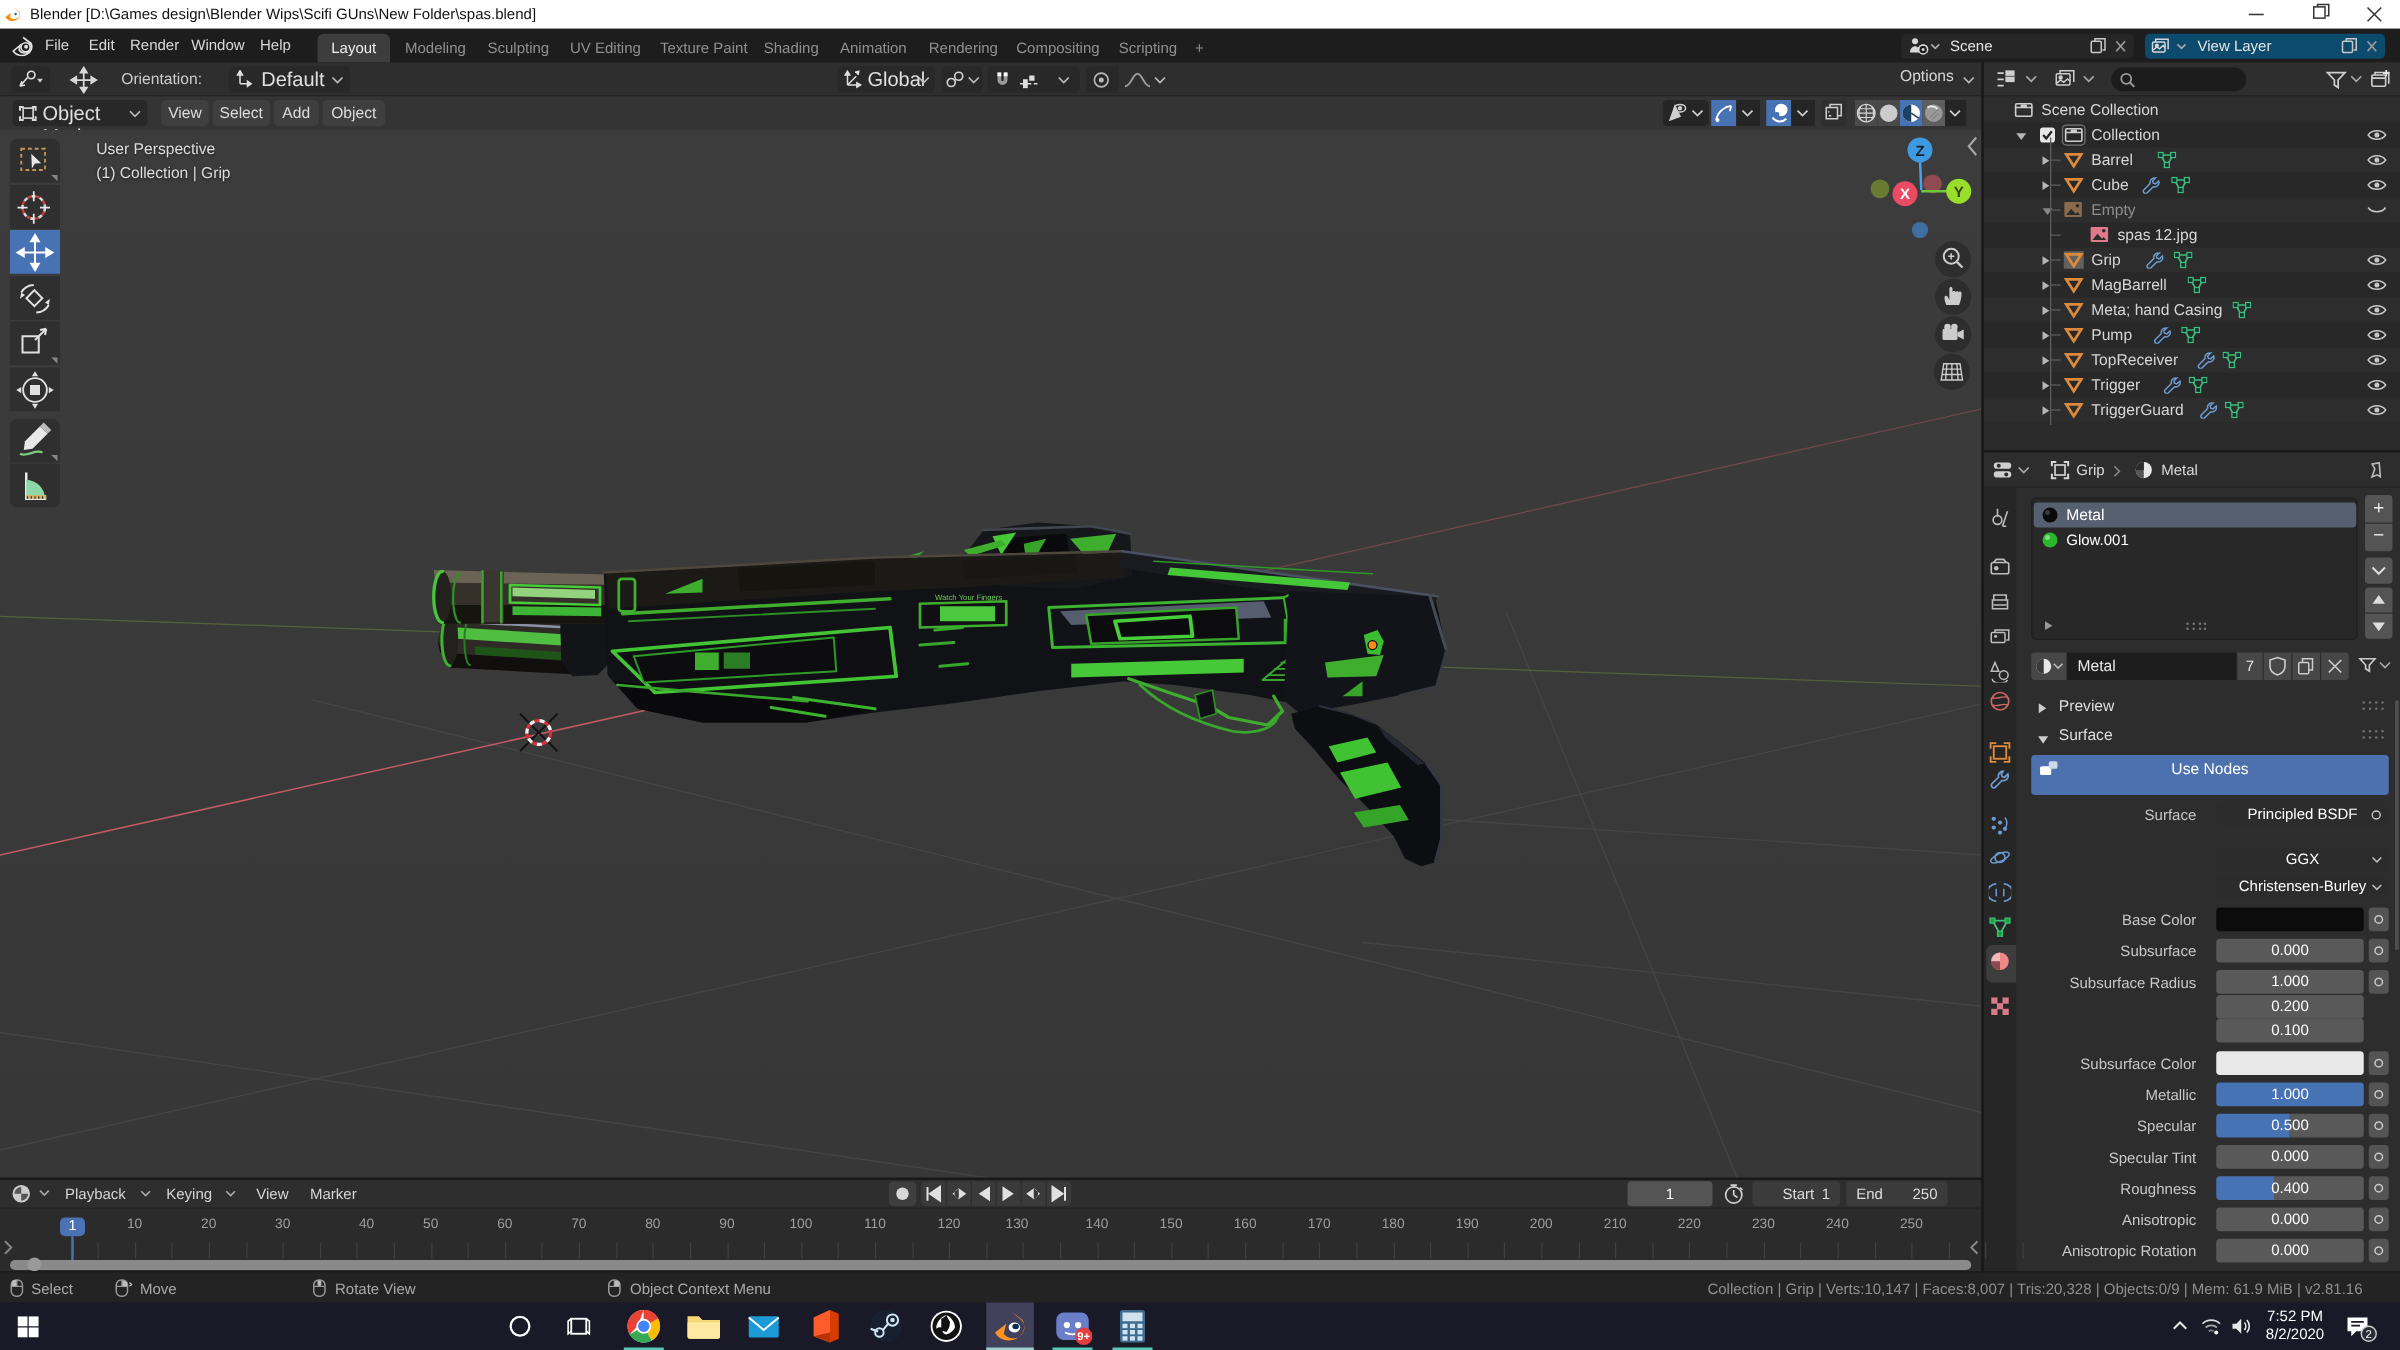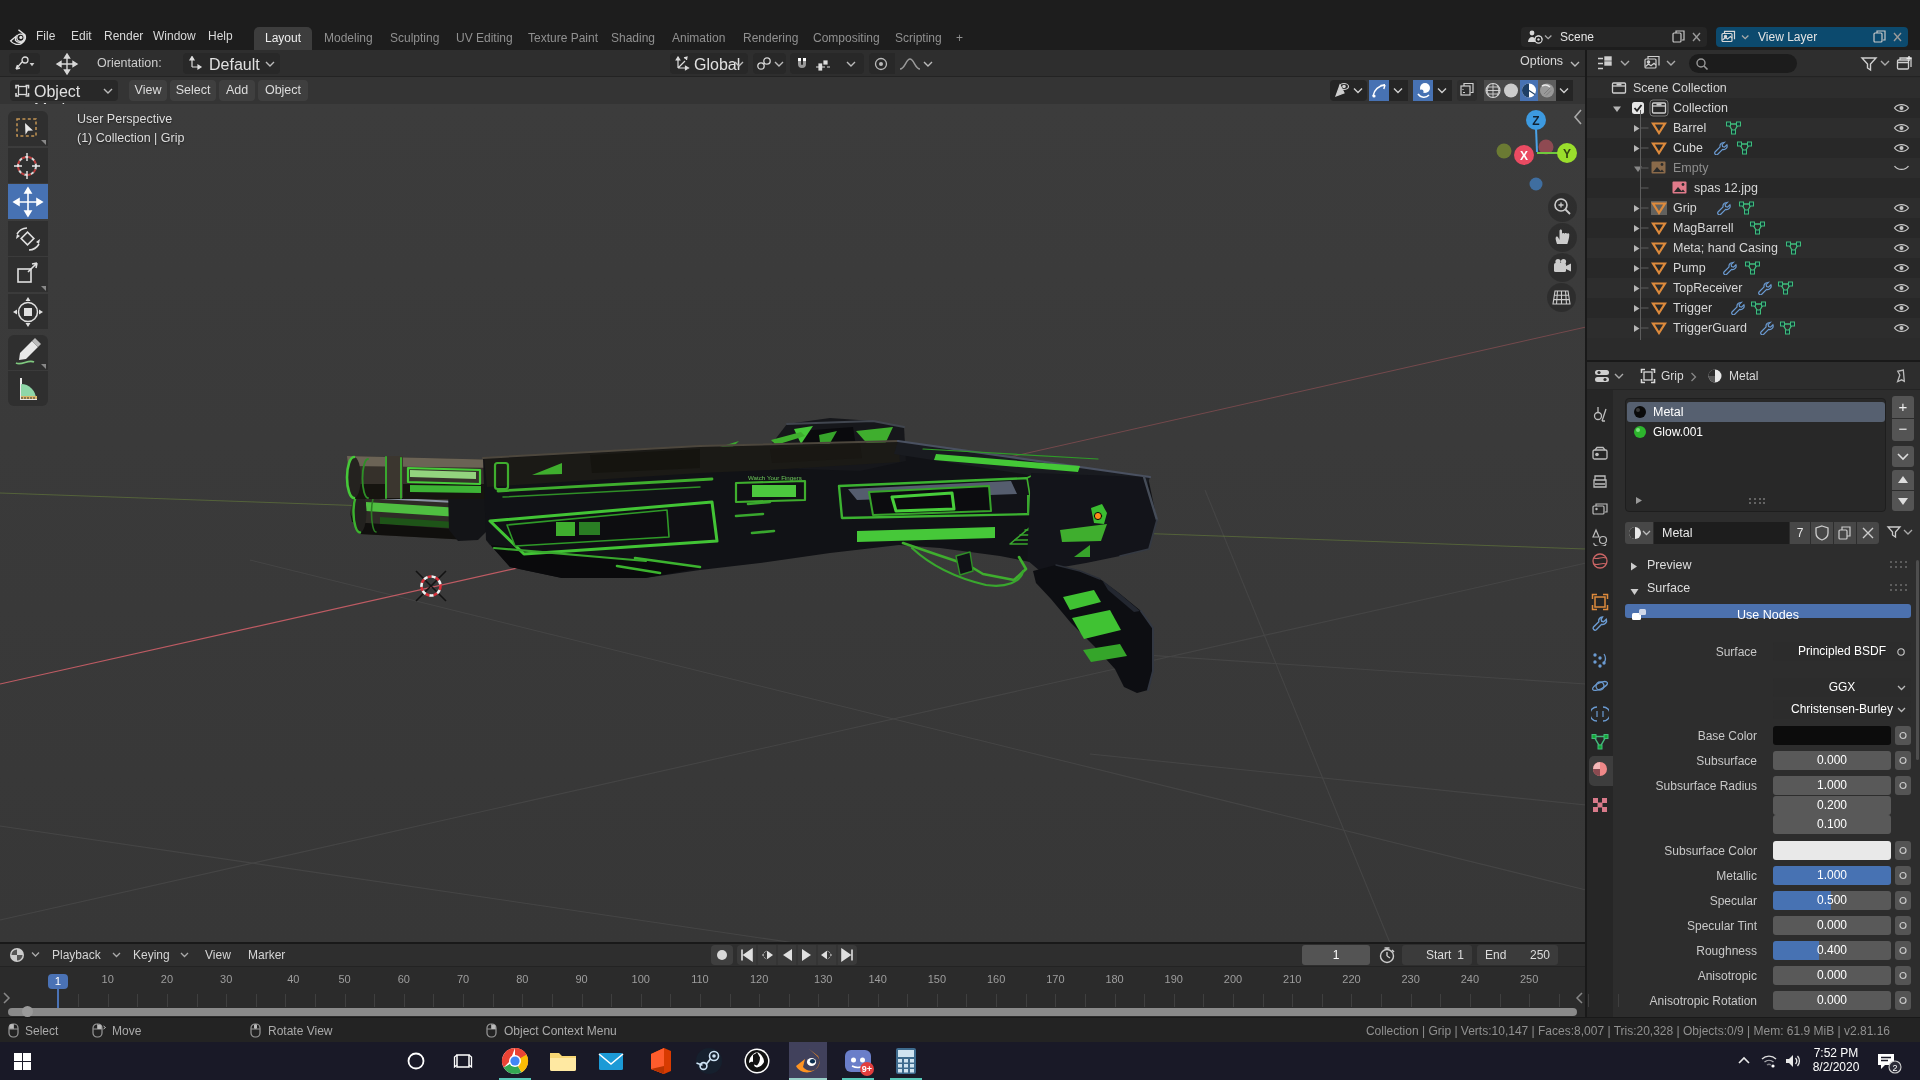--- a/index.html
+++ b/index.html
@@ -43,20 +43,36 @@
 
 #statusbar{left:0;top:1018px;width:1920px;height:24px;background:#232323;color:#aaa;font-size:12px}
 
 #taskbar{left:0;top:1042px;width:1920px;height:38px;background:#191927;color:#eee}
 .tico{position:absolute;top:3px;width:32px;height:32px}
 #gunsvg *{stroke-linejoin:round;stroke-linecap:round}
 </style></head>
 <body>
 <div id="stage">
 
+<div class="abs" id="titlebar">
+  <svg class="abs" style="left:3px;top:4px" width="15" height="14" viewBox="0 0 24 20">
+        <path d="M9 9 L2 14 c3 5 9 7 14 4 c4-2 6-7 4-11 L12 1 l6 5 c3 3 3 7 0 9 c-3 3-8 2-10-1 z" fill="#ff8d13"></path>
+        <circle cx="14.5" cy="11" r="3.4" fill="#fff"></circle>
+        <circle cx="15.2" cy="10.4" r="1.6" fill="#2d6b8e"></circle>
+      </svg>
+  <div class="t" style="left:24px">Blender [D:\Games design\Blender Wips\Scifi GUns\New Folder\spas.blend]</div>
+  <svg class="abs" style="left:1795px;top:0" width="125" height="23" viewBox="0 0 125 23">
+        <g stroke="#333" stroke-width="1.2" fill="none">
+          <path d="M4 11.5 h12"></path>
+          <rect x="56" y="5.5" width="9" height="9"></rect>
+          <path d="M59 5.5 v-2 h9 v9 h-2"></path>
+          <path d="M99 6 l11 11 M110 6 l-11 11"></path>
+        </g>
+      </svg>
+</div>
 
 <div class="abs" id="topbar">
   <svg class="abs" style="left:9px;top:6px" width="19" height="16" viewBox="0 0 24 20">
         <path d="M9 9 L2 15 c3 4 9 6 14 3 c4-2 6-7 4-11 L12 1 l6 5 c3 3 3 7 0 9 c-3 3-8 2-10-1 z" fill="none" stroke="#e2e2e2" stroke-width="1.6"></path>
         <circle cx="14.5" cy="11" r="4.6" fill="none" stroke="#e2e2e2" stroke-width="1.6"></circle>
         <circle cx="15" cy="10.5" r="2" fill="#e2e2e2"></circle>
       </svg>
   <div class="menuitem" style="left:36px">File</div>
   <div class="menuitem" style="left:71px">Edit</div>
   <div class="menuitem" style="left:104px">Render</div>
@@ -1010,21 +1026,21 @@
           <circle cx="7" cy="2" r="1"></circle>
           <circle cx="12" cy="2" r="1"></circle>
           <circle cx="17" cy="2" r="1"></circle>
           <circle cx="2" cy="7" r="1"></circle>
           <circle cx="7" cy="7" r="1"></circle>
           <circle cx="12" cy="7" r="1"></circle>
           <circle cx="17" cy="7" r="1"></circle>
         </g>
       </svg>
 
-  <div class="abs" style="left:38px;top:242px;width:286px;height:14px;background:#4c71ae;border-radius:3px;color:#fff;text-align:center;line-height:22px;font-size:12.5px">Use Nodes
+  <div class="abs" style="left:38px;top:242px;width:286px;height:32px;background:#4c71ae;border-radius:3px;color:#fff;text-align:center;line-height:22px;font-size:12.5px">Use Nodes
     <svg class="abs" style="left:6px;top:4px" width="16" height="14" viewBox="0 0 16 14">
           <g fill="#fff">
             <rect x="1" y="5" width="9" height="7" rx="1.5"></rect>
             <rect x="8" y="1" width="7" height="6" rx="1.5" fill="#cfd8ea"></rect>
           </g>
         </svg>
   </div>
   <div id="prows">
         <div class="prow" style="top:280px">
           <div class="plabel" style="top:3px">Surface</div>
@@ -1172,21 +1188,21 @@
         <span class="abs" style="left:212.1583px;top:6px;width:28px;text-align:center">30</span>
         <span class="abs" style="left:271.3853px;top:6px;width:28px;text-align:right">40</span>
         <span class="abs" style="left:330.61229999999995px;top:6px;width:28px;text-align:center">50</span>
         <span class="abs" style="left:389.8393px;top:6px;width:28px;text-align:center">60</span>
         <span class="abs" style="left:449.06629999999996px;top:6px;width:28px;text-align:center">70</span>
         <span class="abs" style="left:508.29330000000004px;top:6px;width:28px;text-align:center">80</span>
         <span class="abs" style="left:567.5203px;top:6px;width:28px;text-align:center">90</span>
         <span class="abs" style="left:626.7473px;top:6px;width:28px;text-align:center">100</span>
         <span class="abs" style="left:685.9743px;top:6px;width:28px;text-align:center">110</span>
         <span class="abs" style="left:745.2013px;top:6px;width:28px;text-align:center">120</span>
-        <span class="abs" style="left:804.4282999999999px;top:6px;width:28px;text-align:right">130</span>
+        <span class="abs" style="left:804.4282999999999px;top:6px;width:28px;text-align:left">130</span>
         <span class="abs" style="left:863.6553px;top:6px;width:28px;text-align:center">140</span>
         <span class="abs" style="left:922.8823px;top:6px;width:28px;text-align:center">150</span>
         <span class="abs" style="left:982.1093px;top:6px;width:28px;text-align:center">160</span>
         <span class="abs" style="left:1041.3363px;top:6px;width:28px;text-align:center">170</span>
         <span class="abs" style="left:1100.5633px;top:6px;width:28px;text-align:center">180</span>
         <span class="abs" style="left:1159.7903000000001px;top:6px;width:28px;text-align:center">190</span>
         <span class="abs" style="left:1219.0173px;top:6px;width:28px;text-align:center">200</span>
         <span class="abs" style="left:1278.2443px;top:6px;width:28px;text-align:center">210</span>
         <span class="abs" style="left:1337.4713000000002px;top:6px;width:28px;text-align:center">220</span>
         <span class="abs" style="left:1396.6983px;top:6px;width:28px;text-align:center">230</span>

